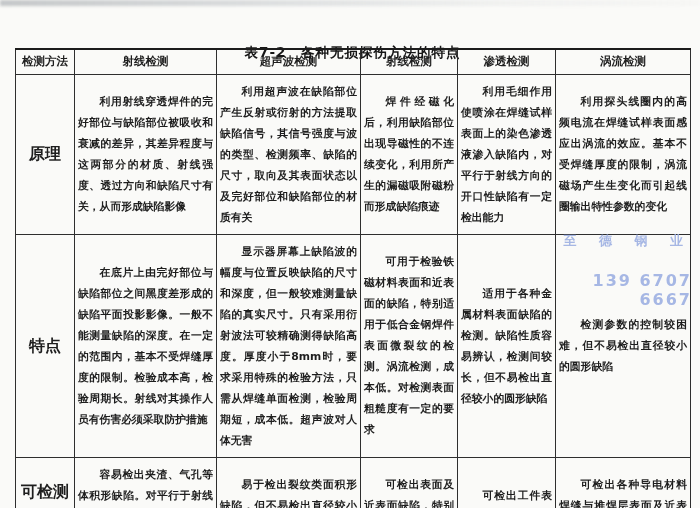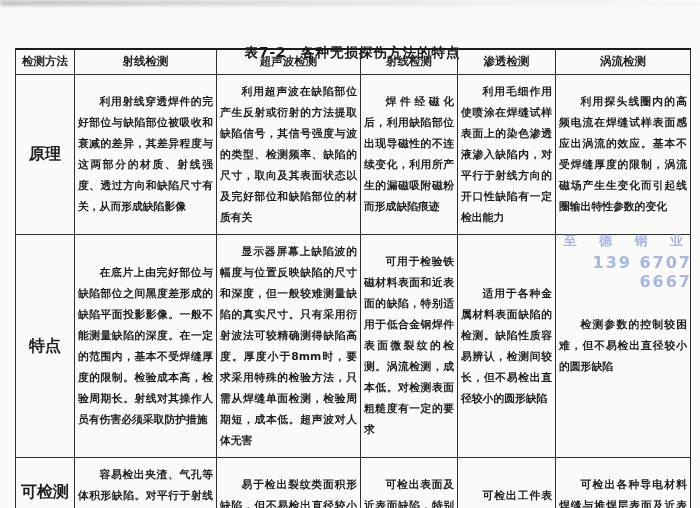--- a/index.html
+++ b/index.html
@@ -48,21 +48,21 @@
   .watermark{
     position:absolute;top:232px;left:548px;width:144px;
     text-align:right;pointer-events:none;
     font-weight:bold;
   }
   .watermark .wm1{
     font-size:13px;letter-spacing:9px;text-indent:9px;
     color:rgba(150,170,225,.85);
   }
   .watermark .wm2{
-    font-size:16px;letter-spacing:2px;margin-top:3px;
+    font-size:16px;letter-spacing:2px;margin-top:21px;
     color:rgba(150,170,225,.85);
   }
 </style>
 </head>
 <body>
 
 <div class="scan-strip"></div>
 
 <div class="doc-title">表7-2　各种无损探伤方法的特点</div>
 

